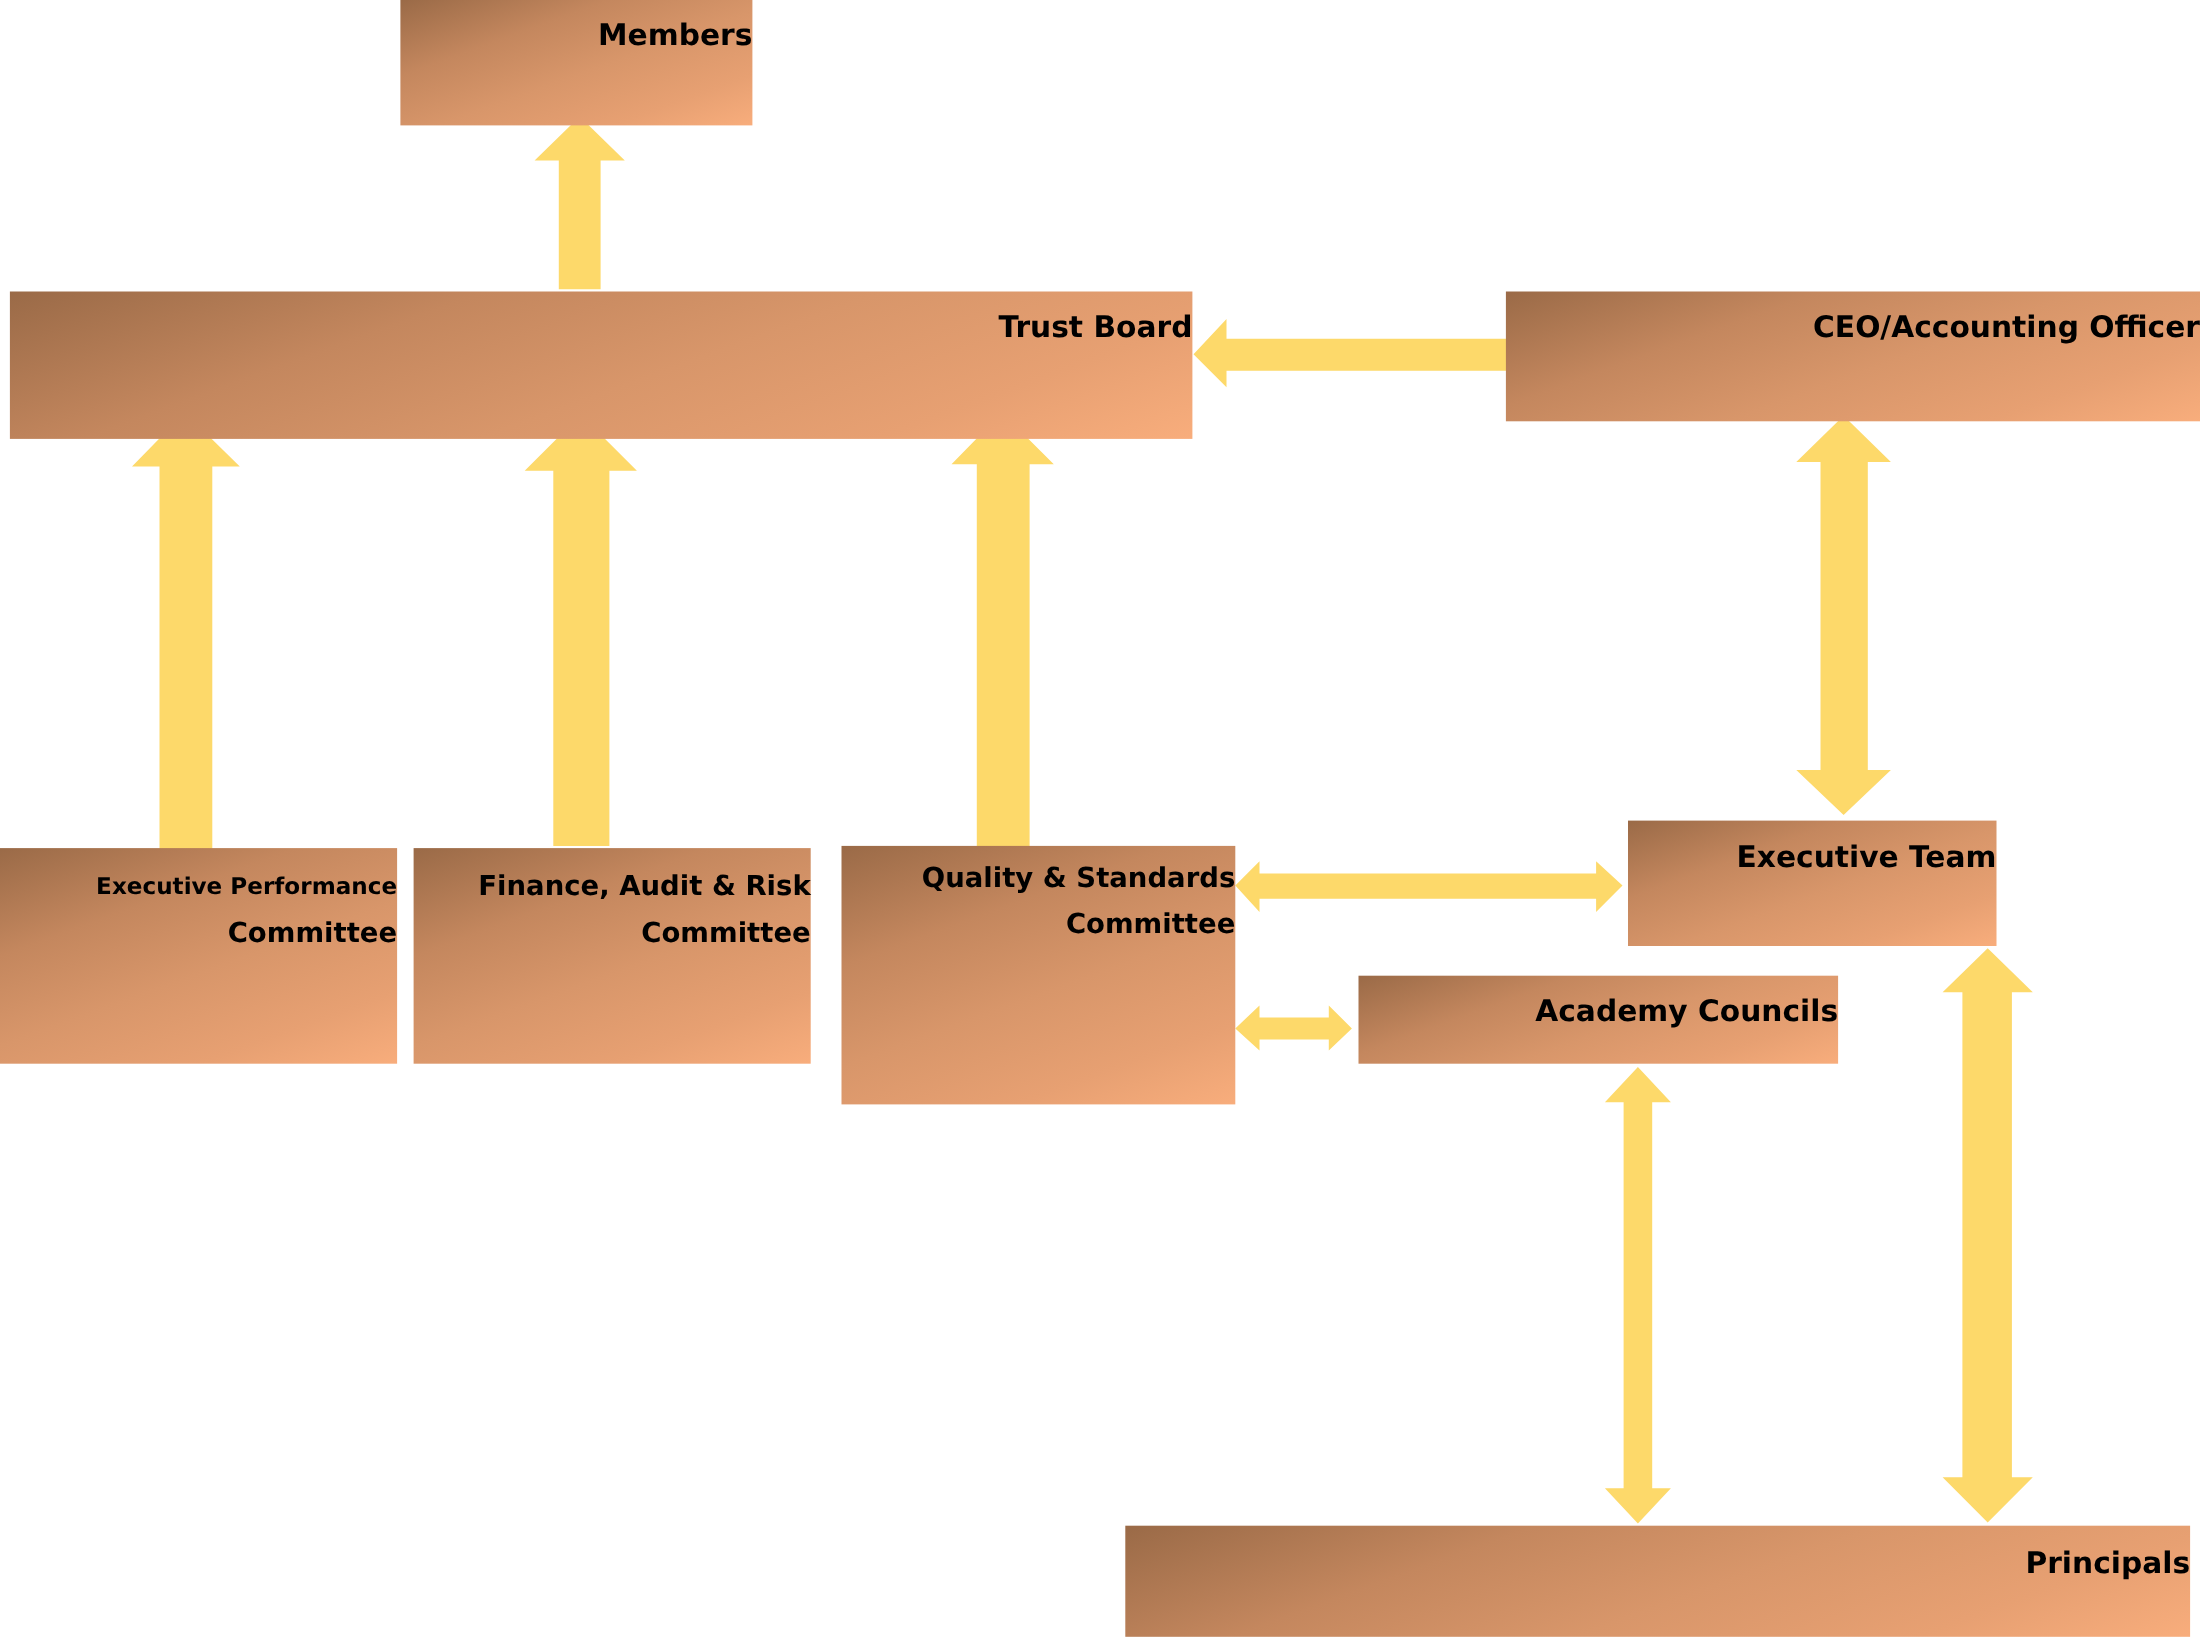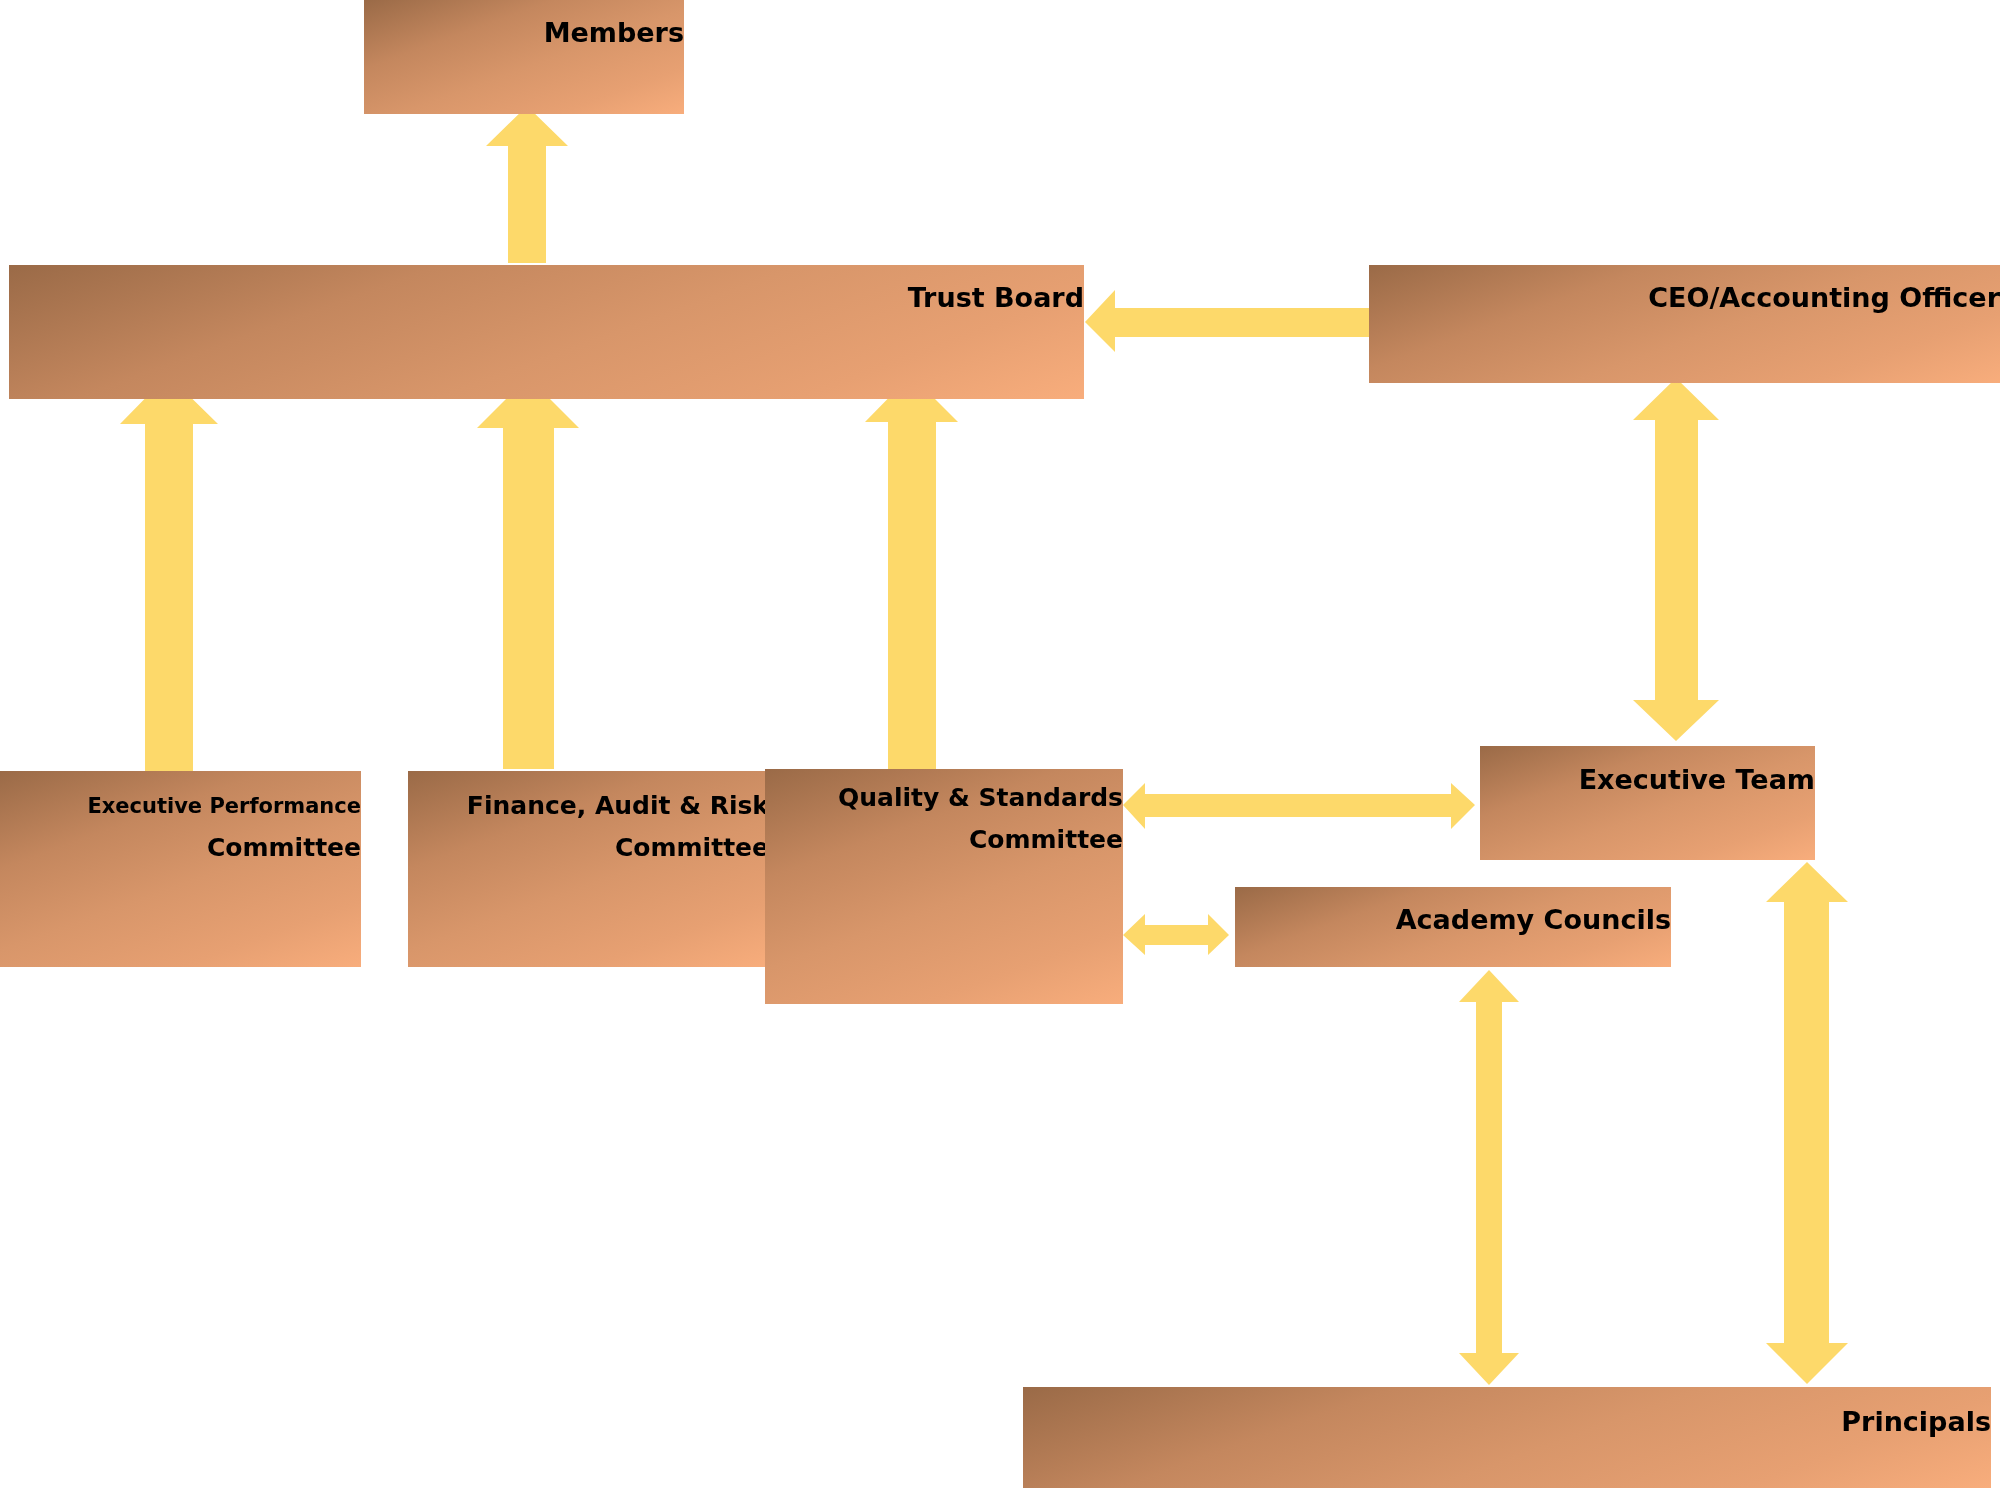--- a/index.html
+++ b/index.html
@@ -47,21 +47,21 @@
 
 <div class="box" style="left:1369px;top:265px;width:631px;height:118px;padding-top:12px;">
   <span class="lbl">CEO/Accounting Officer</span>
 </div>
 
 <div class="box" style="left:0;top:771px;width:361px;height:196px;padding-top:14px;">
   <span class="lbl" style="font-size:21px;">Executive Performance</span>
   <span class="lbl" style="font-size:25px;">Committee</span>
 </div>
 
-<div class="box" style="left:408px;top:771px;width:361px;height:196px;padding-top:14px;">
+<div class="box" style="left:376px;top:771px;width:361px;height:196px;padding-top:14px;">
   <span class="lbl" style="font-size:25px;">Finance, Audit &amp; Risk</span>
   <span class="lbl" style="font-size:25px;">Committee</span>
 </div>
 
 <div class="box" style="left:765px;top:769px;width:358px;height:235px;padding-top:8px;">
   <span class="lbl" style="font-size:25px;">Quality &amp; Standards</span>
   <span class="lbl" style="font-size:25px;">Committee</span>
 </div>
 
 <div class="box" style="left:1480px;top:746px;width:335px;height:114px;padding-top:13px;padding-left:28px;">

